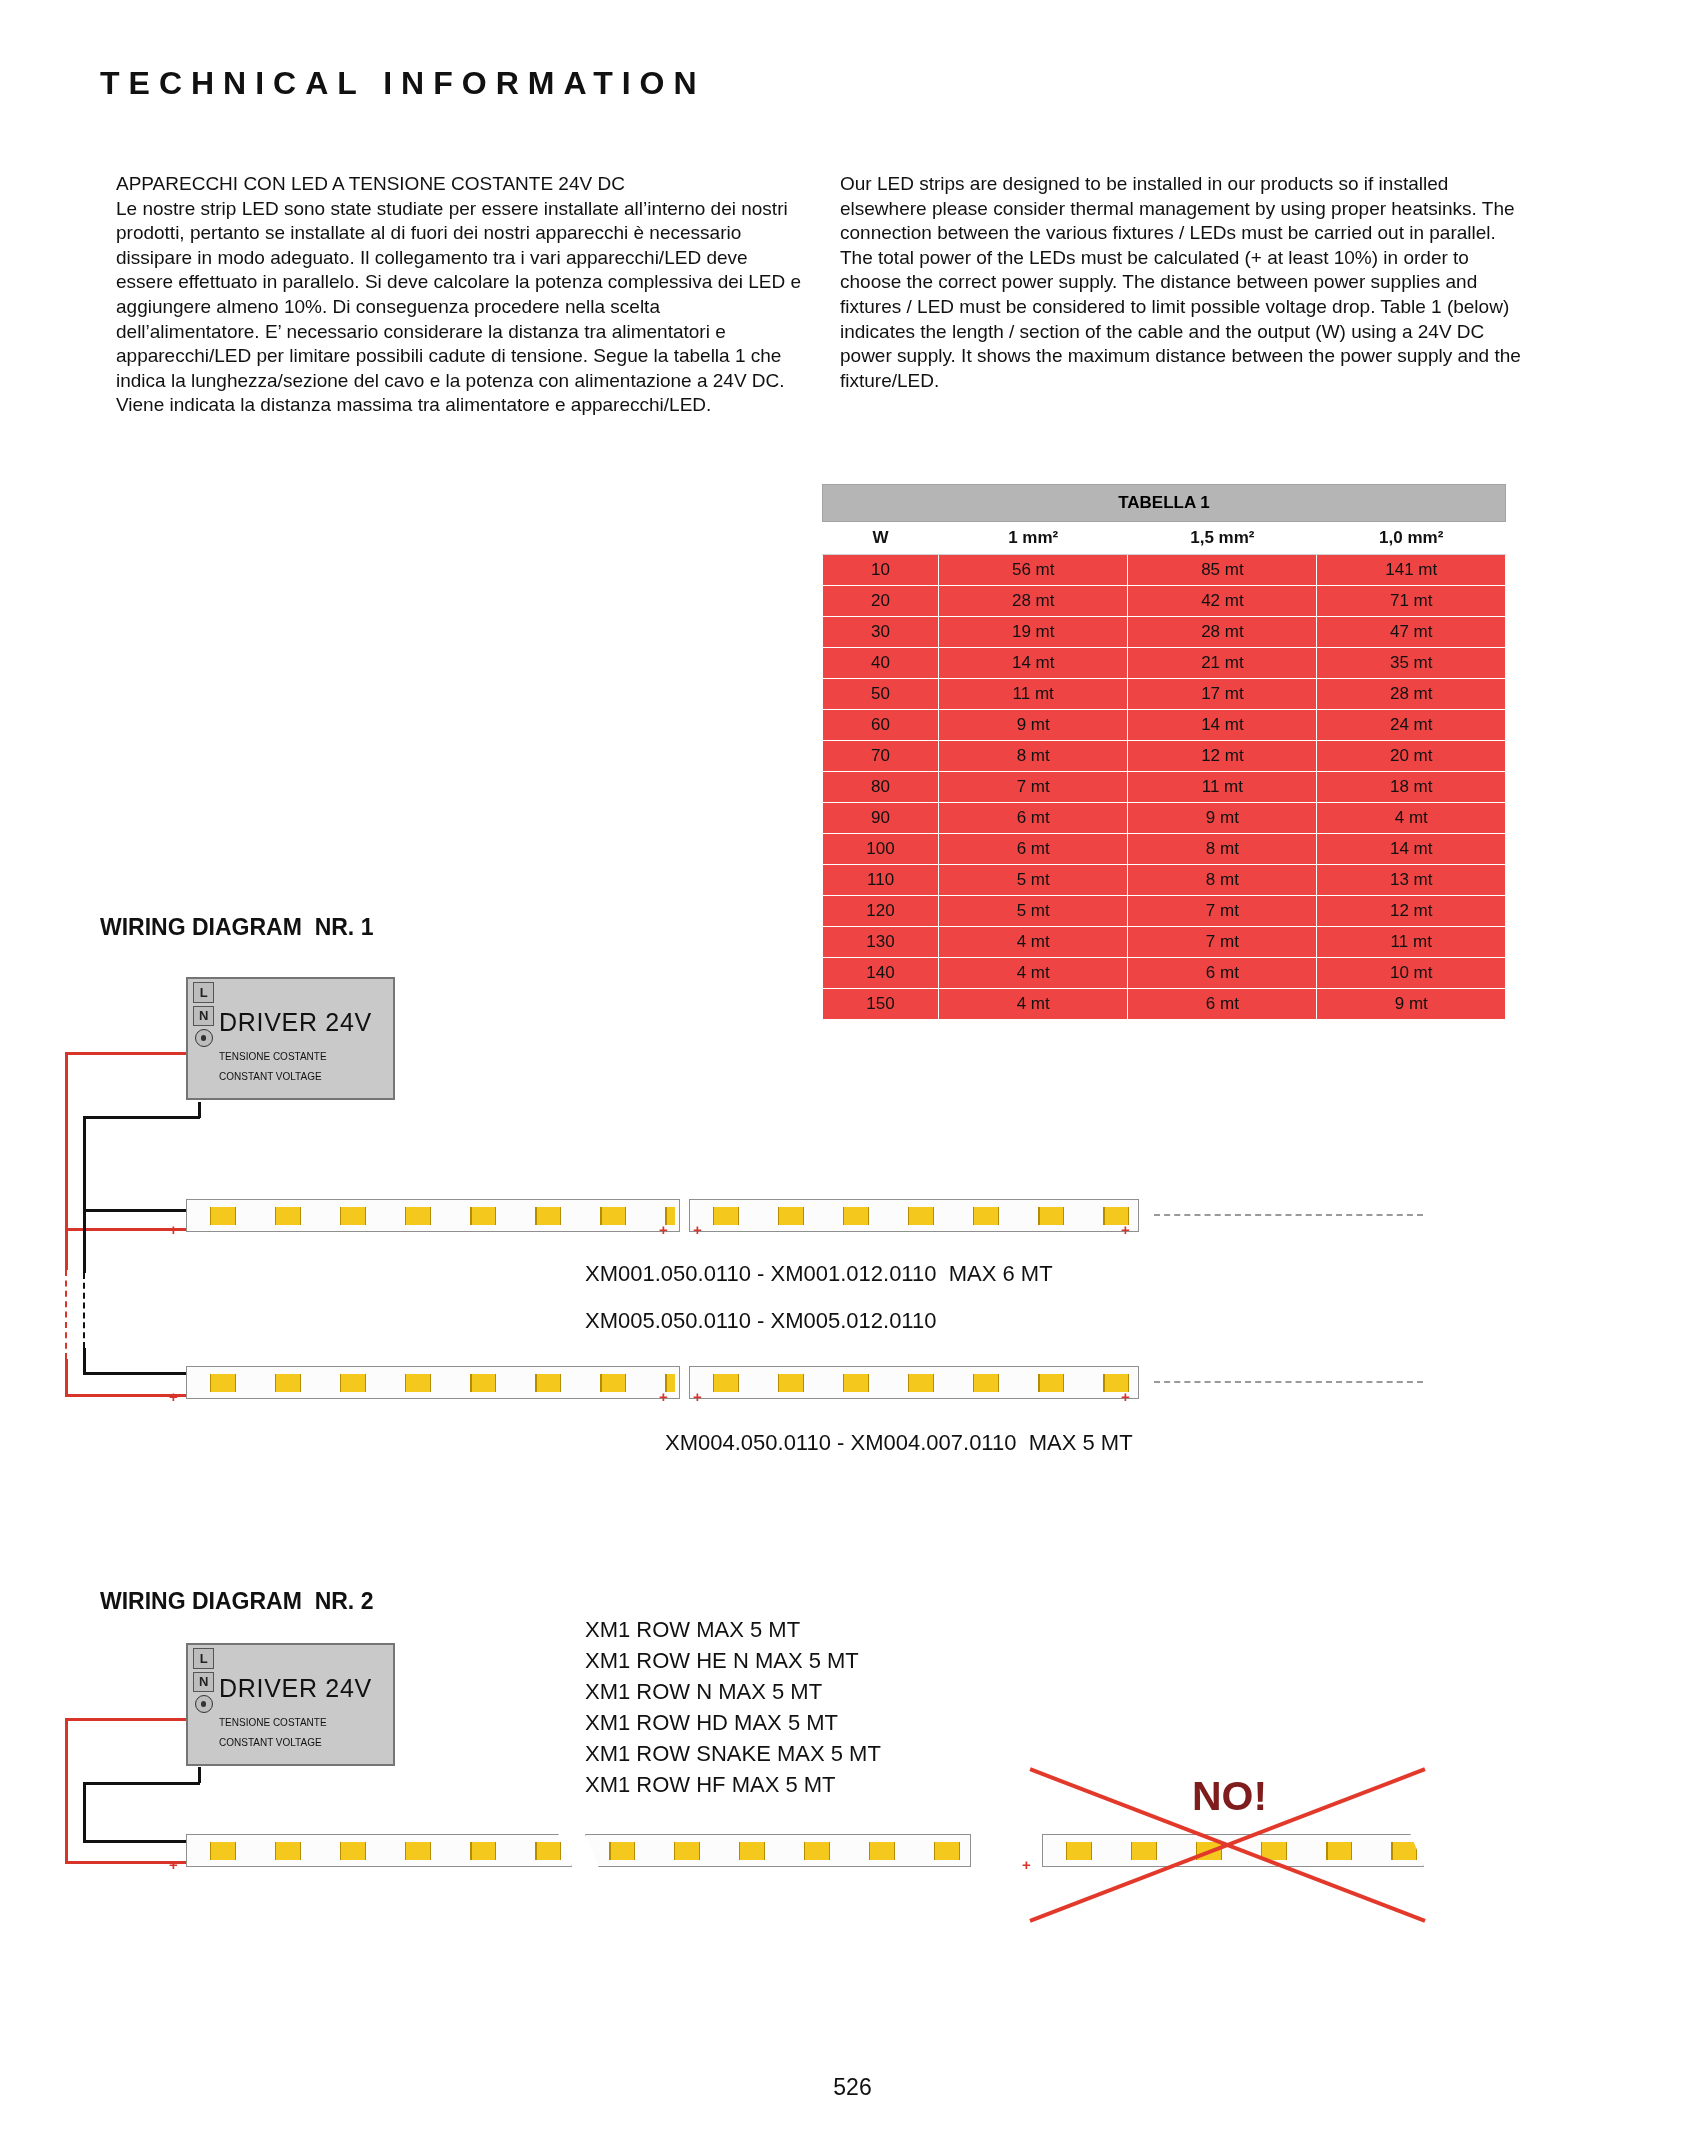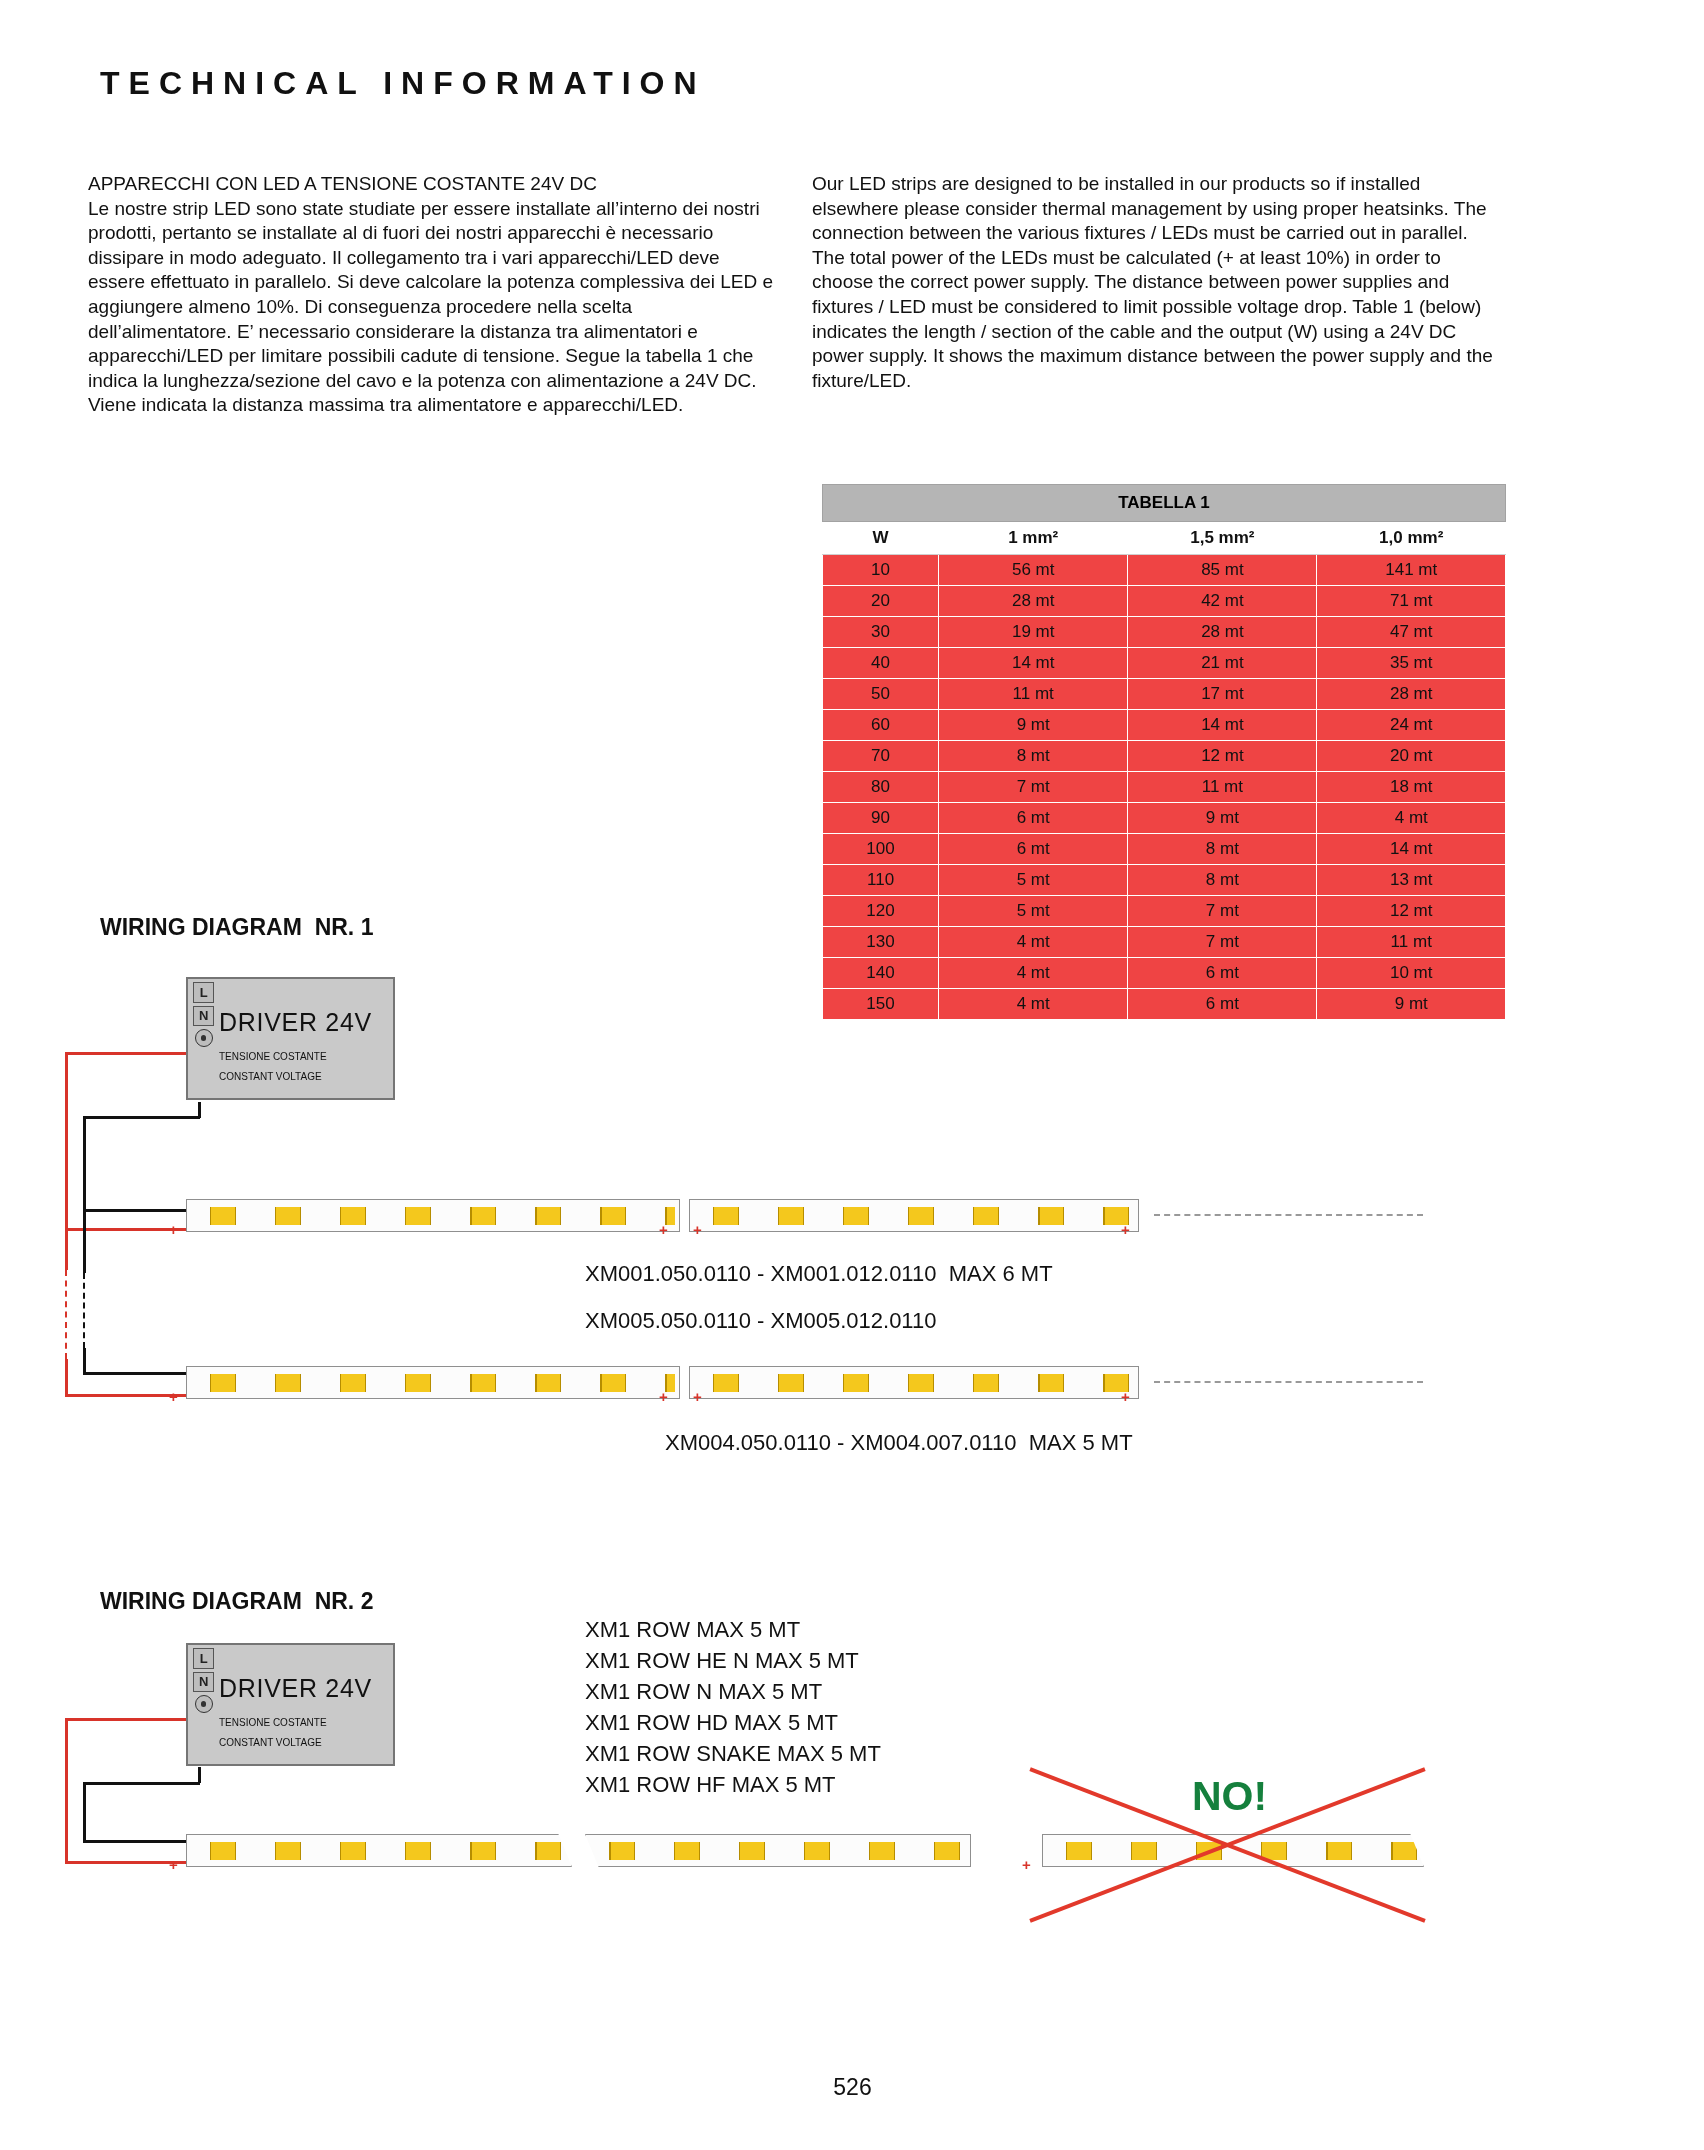--- a/index.html
+++ b/index.html
@@ -2,21 +2,21 @@
 <html style="font-size:11px"><head>
 <meta charset="utf-8">
 <style>
   * { margin:0; padding:0; box-sizing:border-box; }
   html,body { background:#ffffff; }
   body { font-family:"Liberation Sans","DejaVu Sans",sans-serif; color:#111; }
   .page { position:relative; width:1705px; height:2151px; background:#fff; overflow:hidden; }
 
   .title { position:absolute; left:100px; top:65px; font-size:32px; font-weight:bold; letter-spacing:9px; }
 
-  .intro { position:absolute; left:88px; top:172px; width:1413px; display:flex; gap:35px; }
+  .intro { position:absolute; left:116px; top:172px; width:1413px; display:flex; gap:35px; }
   .col { width:689px; }
   .col-heading { font-size:19px; line-height:24.6px; }
   .col-body { font-size:19px; line-height:24.6px; }
 
   
   .t1 { position:absolute; left:822px; top:484px; width:684px; border-collapse:collapse; table-layout:fixed; }
   .t1 th, .t1 td { font-size:17px; text-align:center; vertical-align:middle; }
   .t1-title { background:#b5b5b5; font-size:20.5px; font-weight:bold; height:37px; border:0.7px solid #a2a2a2; color:#000; }
   .t1-head th { background:#ffffff; font-weight:bold; height:33px; border-bottom:1.4px solid #cfcfcf; }
   .t1 tbody td { background:#ef4444; height:31px; border:1.4px solid #ffffff; }
@@ -47,21 +47,21 @@
   .wire { position:absolute; }
   .wire-red { background:#d8342a; }
   .wire-black { background:#111; }
   .wire-red-dash { border-left:2.7px dashed #d8342a; width:0; }
   .wire-black-dash { border-left:2.7px dashed #111; width:0; }
   .plus { position:absolute; color:#d8342a; font-size:15px; font-weight:bold; line-height:1; }
 
   .products { position:absolute; left:585px; top:1614px; }
   .product-line { font-size:22px; line-height:31px; white-space:pre; }
 
-  .no-label { position:absolute; left:1192px; top:1773px; font-size:41px; font-weight:bold; color:#15803d; }
+  .no-label { position:absolute; left:1192px; top:1773px; font-size:41px; font-weight:bold; color:#7f1d1d; }
   .xline { position:absolute; left:1016px; top:1843px; width:423px; height:4.1px; background:#e2392b; }
   .xline.a { transform:rotate(21deg); }
   .xline.b { transform:rotate(-21deg); }
 
   .page-number { position:absolute; left:0; top:2074px; width:100%; text-align:center; font-size:23px; }
 </style>
 </head>
 <body>
 
 <div class="page">

